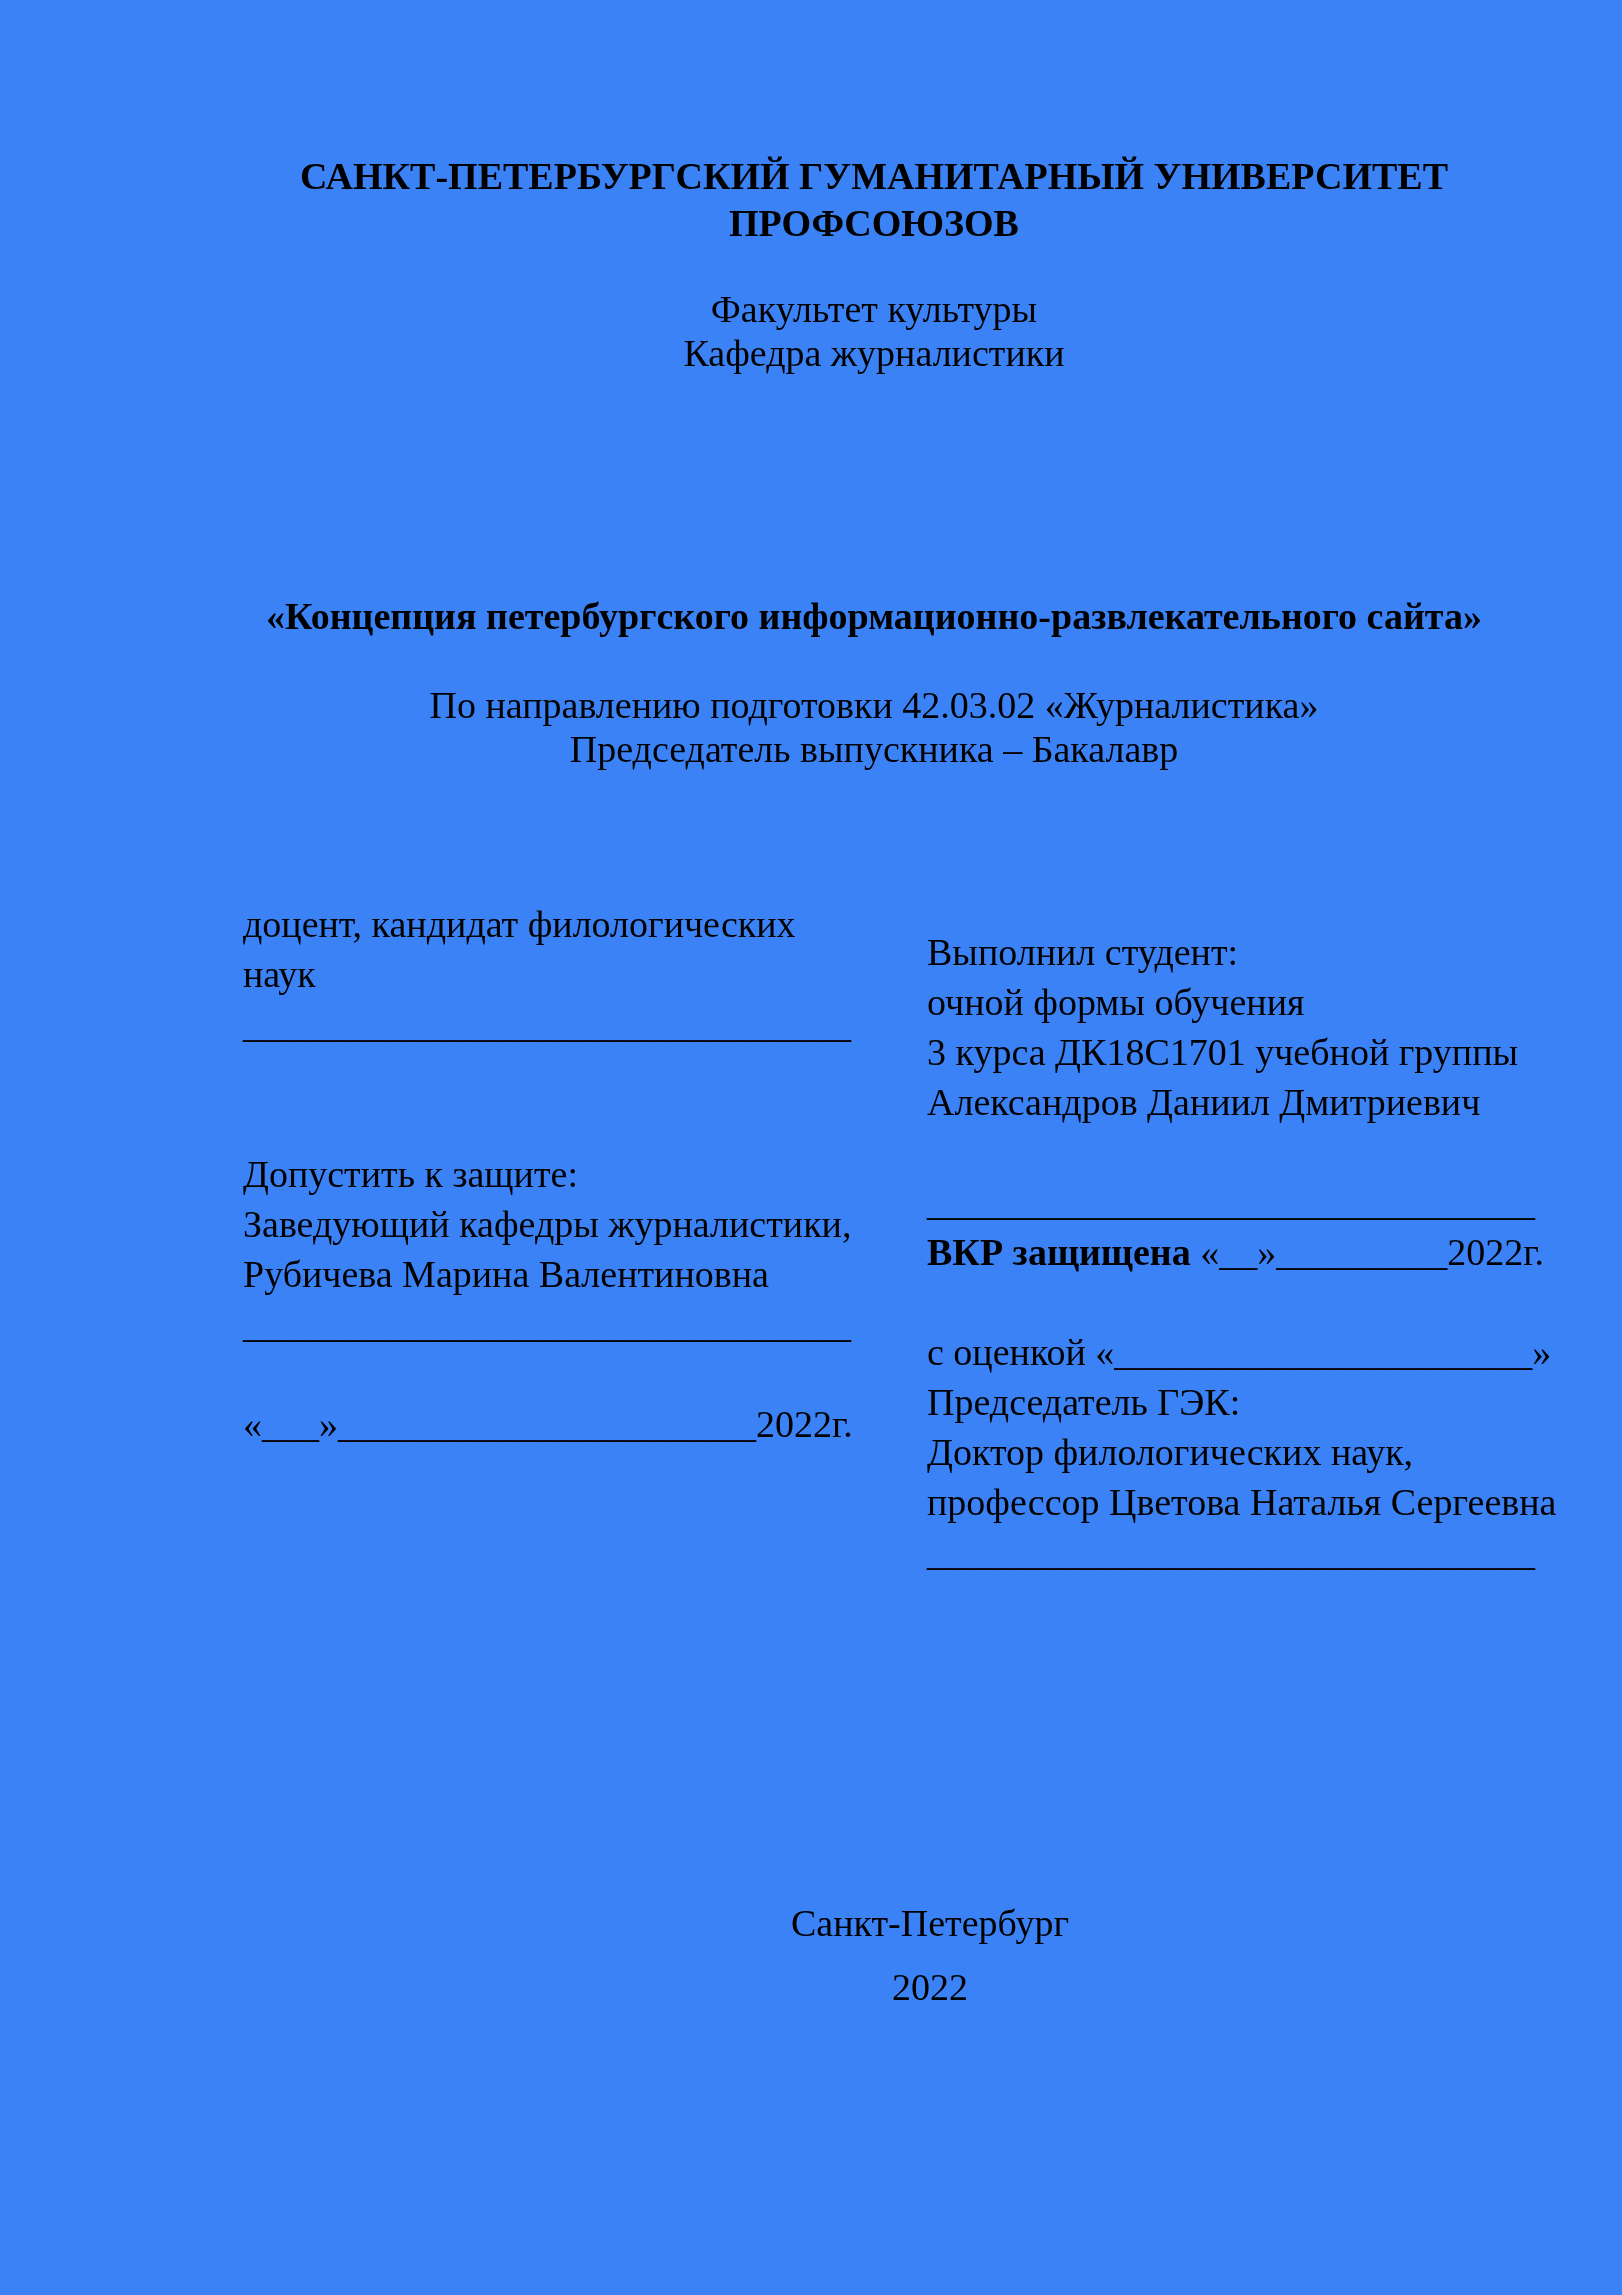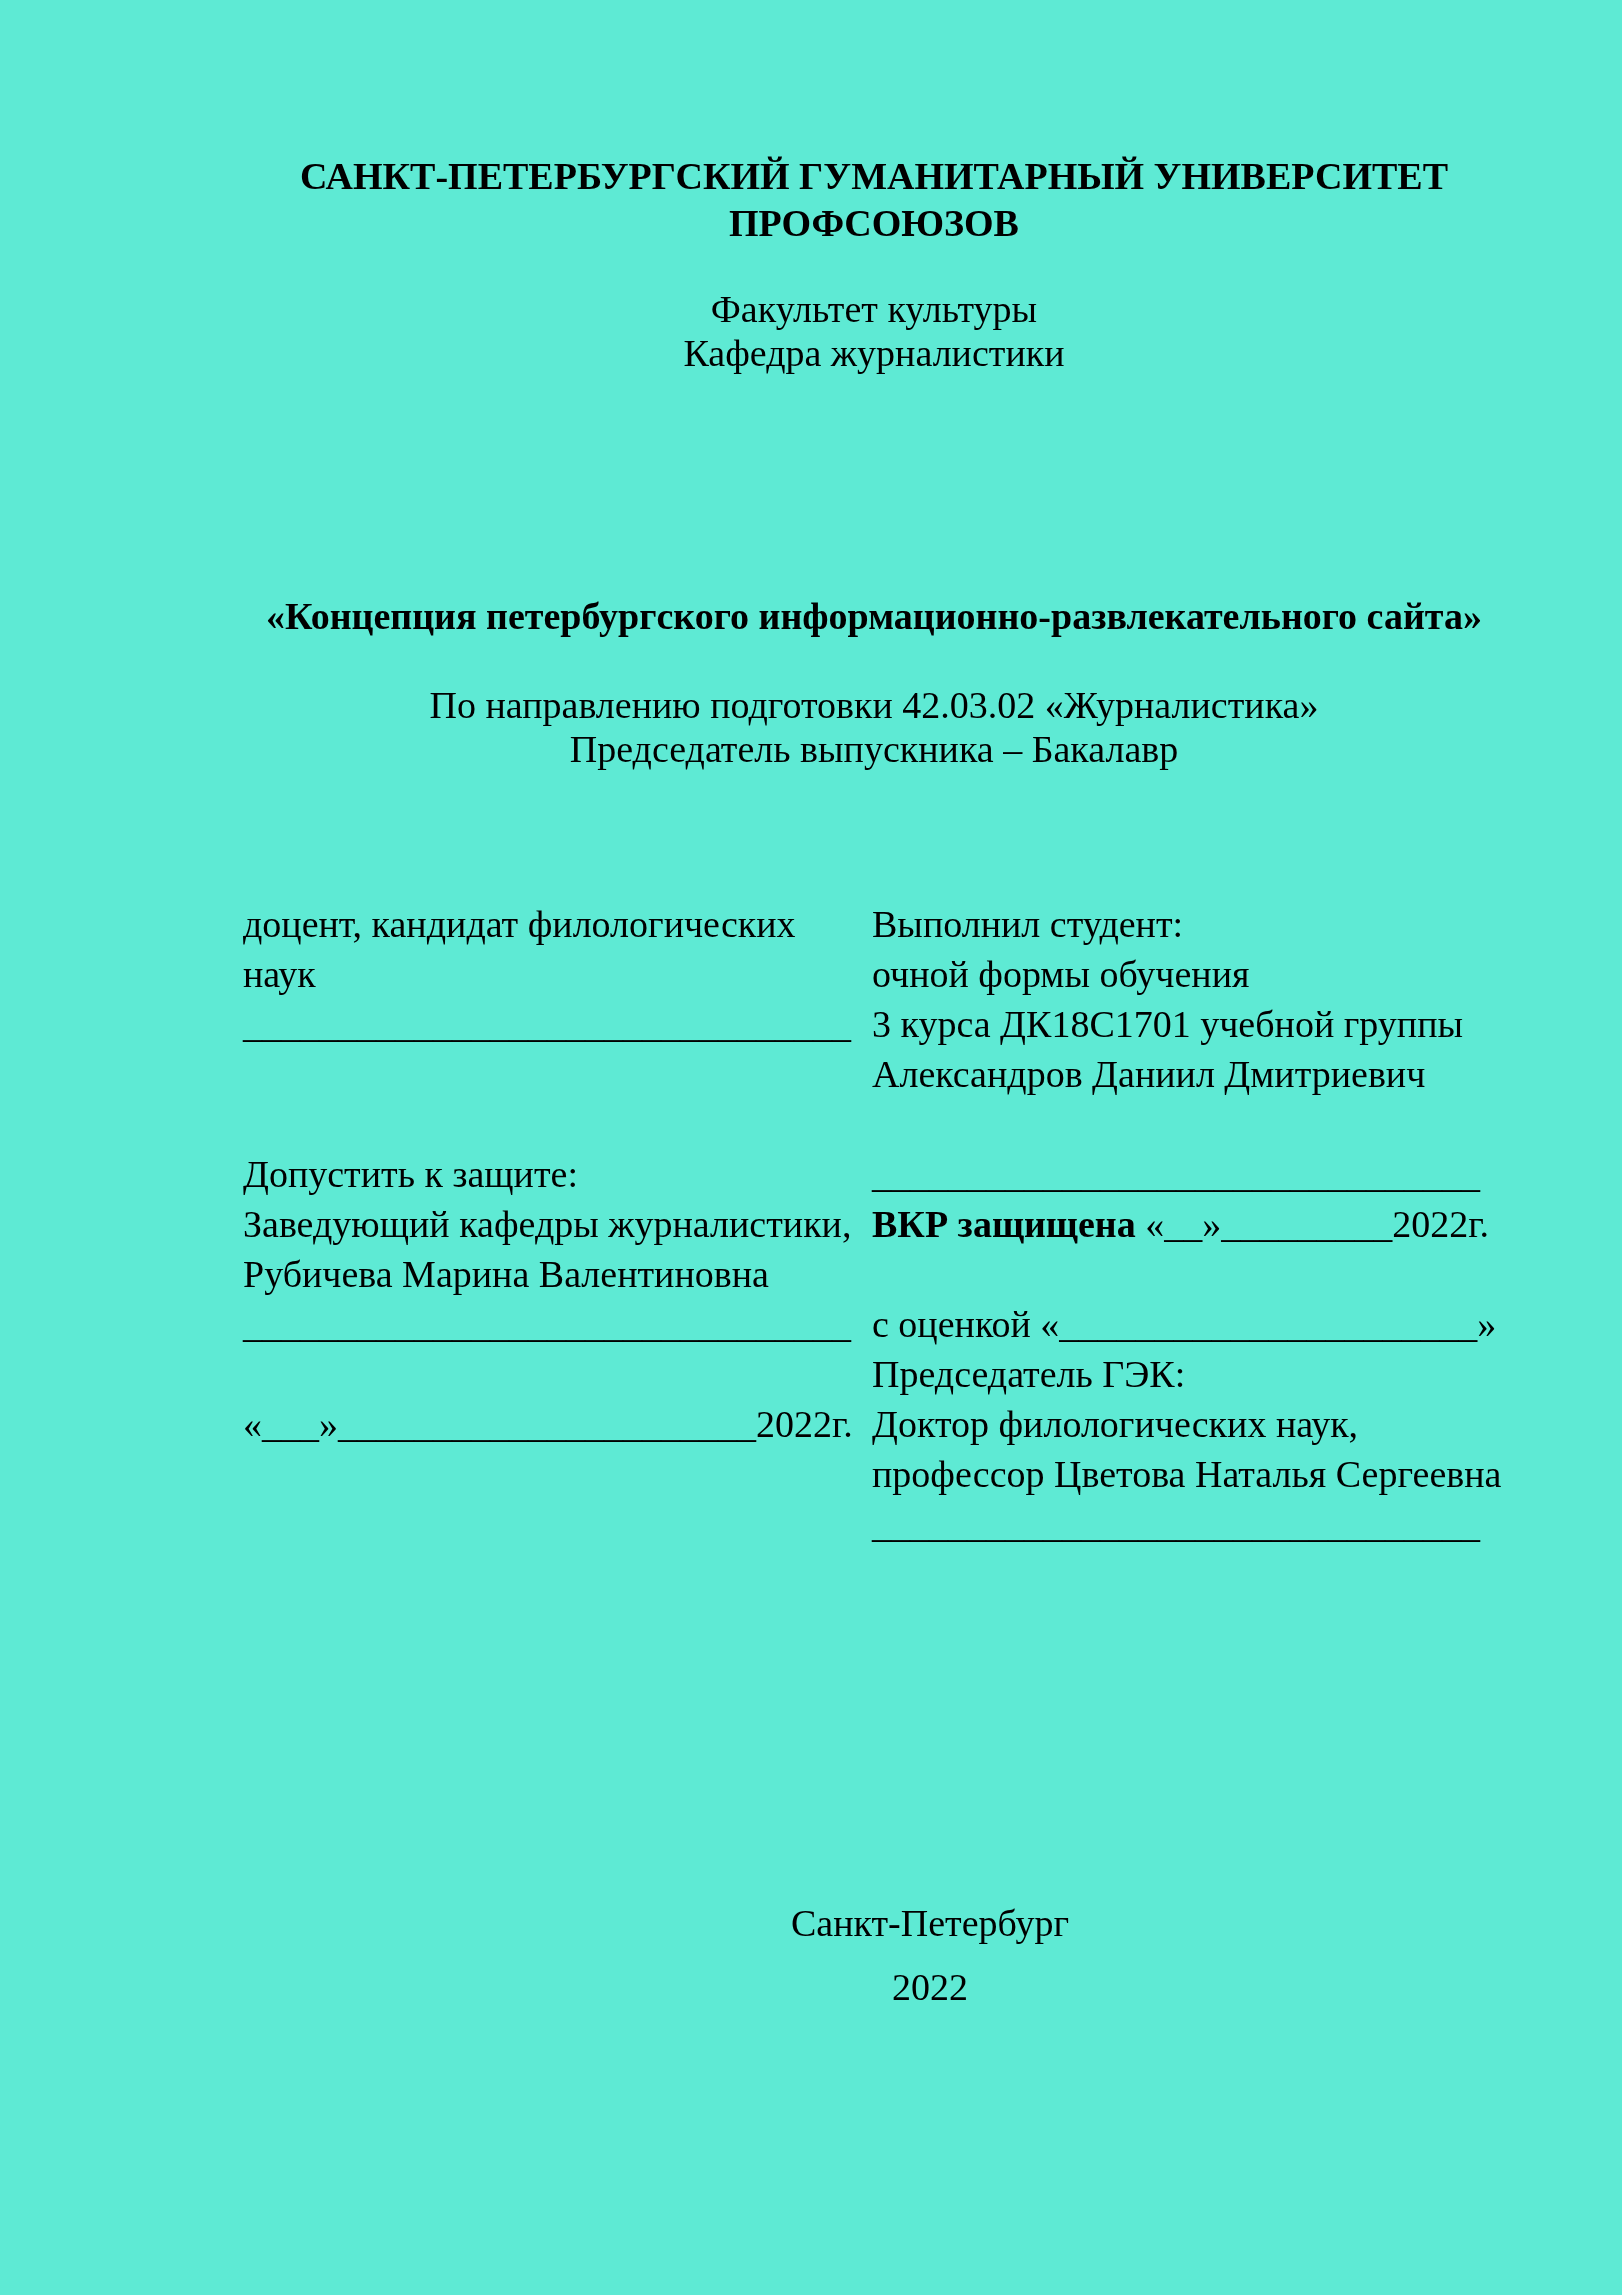--- a/index.html
+++ b/index.html
@@ -4,21 +4,21 @@
 <style>
   html, body {
     margin: 0;
     padding: 0;
     background: #ffffff;
   }
   .page {
     position: relative;
     width: 1623px;
     height: 2295px;
-    background: #5eead4;
+    background: #3b82f6;
     color: #000000;
     font-family: "Liberation Serif", "DejaVu Serif", serif;
     font-size: 38px;
     overflow: hidden;
   }
   .center-block {
     position: absolute;
     left: 243px;
     width: 1262px;
     text-align: center;
@@ -35,21 +35,21 @@
   }
   .bold { font-weight: bold; }
   .lh60 { line-height: 47px; }
   .lh56 { line-height: 44px; }
   .col {
     position: absolute;
     top: 899px;
     line-height: 50px;
   }
   .col-left  { left: 243px;  width: 659px; }
-  .col-right { left: 872px; width: 628px; }
+  .col-right { left: 927px; width: 628px; margin-top: 28px; }
   .row {
     height: 50px;
     line-height: 50px;
     white-space: nowrap;
     overflow: visible;
   }
 </style>
 </head>
 <body>
 

